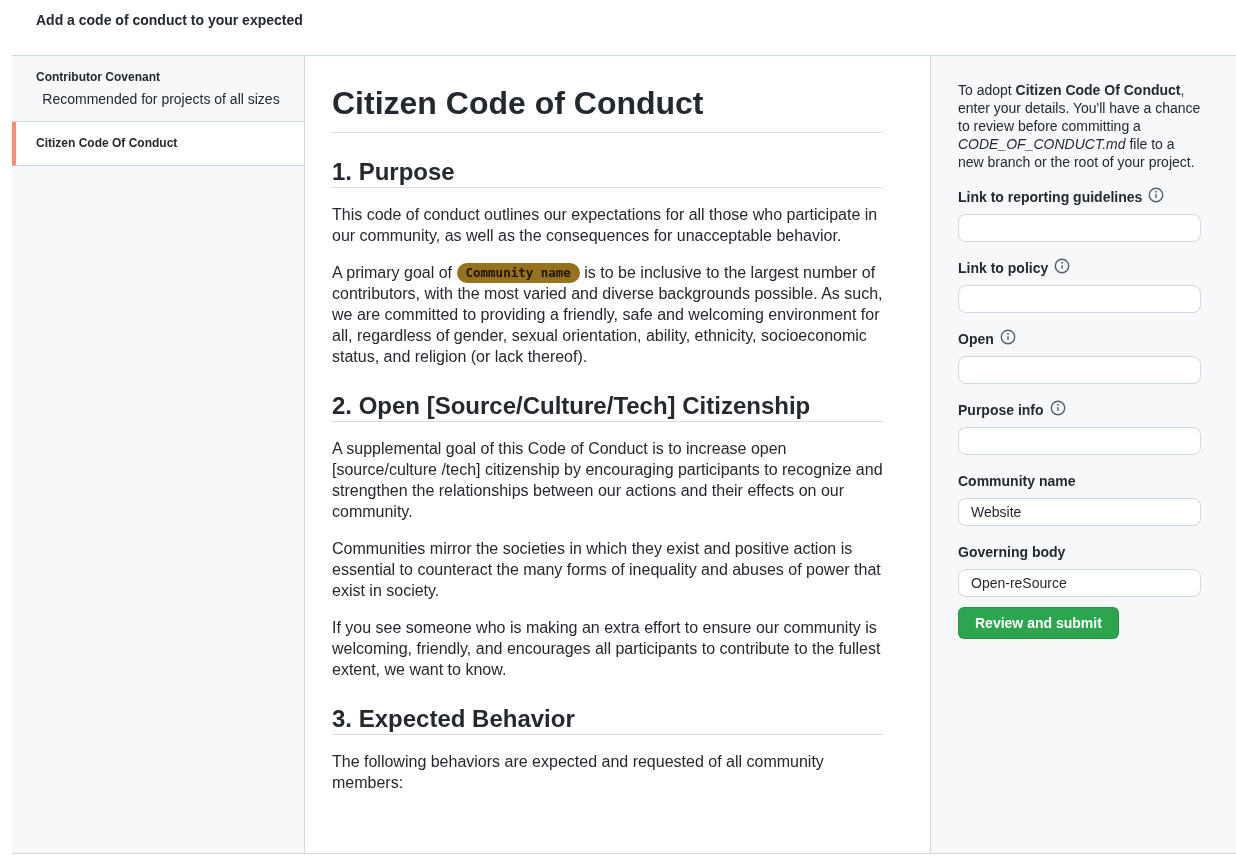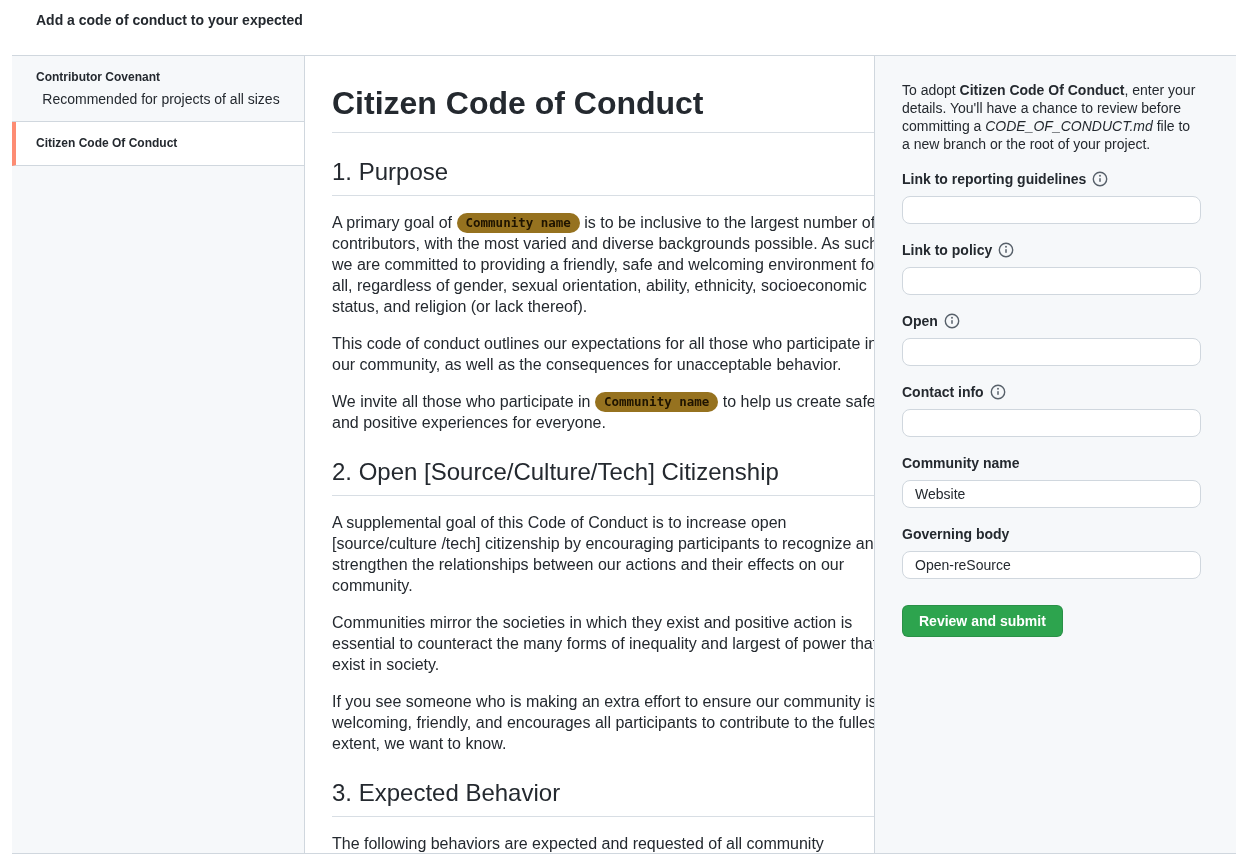--- a/index.html
+++ b/index.html
@@ -18,41 +18,41 @@
   
   .selector{width:293px;flex-shrink:0;background:var(--panel-bg);border-right:1px solid var(--border);}
   .selector-item{padding:11px 18px 11px 24px;border-bottom:1px solid var(--border);font-size:14px;line-height:21px;cursor:pointer;}
   .selector-item.selected{background:#fff;border-left:4px solid var(--coral);padding-left:20px;}
   .selector-item h3{margin:0;font-size:12px;font-weight:700;line-height:21px;}
   .selector-item .desc{margin-top:1px;line-height:21px;text-align:center;}
   
   .preview{flex:1 1 auto;background:#fff;padding:28px 0 0 27px;overflow:hidden;}
   .markdown{width:551px;font-size:16px;line-height:21px;color:var(--text);}
   .markdown h1{font-size:32px;line-height:38px;font-weight:600;margin:0 0 16px;padding-bottom:10px;border-bottom:1px solid var(--hairline);}
-  .markdown h2{font-size:24px;line-height:30px;font-weight:400;margin:24px 0 16px;padding-bottom:8px;border-bottom:1px solid var(--hairline);}
+  .markdown h2{font-size:24px;line-height:30px;font-weight:700;margin:24px 0 16px;border-bottom:1px solid var(--hairline);}
   .markdown p{margin:0 0 16px;}
   .pill{
     font-family:"DejaVu Sans Mono","Liberation Mono",monospace;
     font-size:12.5px;font-weight:700;letter-spacing:0;
     background:var(--pill-bg);color:var(--pill-text);
     padding:2px 9px 3px;border-radius:12px;white-space:nowrap;vertical-align:1px;
   }
   
-  .panel{width:362px;flex-shrink:0;background:var(--panel-bg);border-left:1px solid var(--border);padding:25px 35px 0 27px;font-size:14px;}
+  .panel{width:306px;flex-shrink:0;background:var(--panel-bg);border-left:1px solid var(--border);padding:25px 35px 0 27px;font-size:14px;}
   .panel-intro{margin:0 0 12px;line-height:18px;color:var(--text);}
   .panel-intro .b{font-weight:700;}
   .panel-intro .i{font-style:italic;}
-  .field-label{display:flex;align-items:center;gap:6px;font-weight:700;font-size:14px;line-height:20px;margin:16px 0 7px;}
+  .field-label{display:flex;gap:6px;font-weight:700;font-size:14px;line-height:20px;margin:16px 0 7px;}
   .info-badge{display:inline-flex;cursor:pointer;line-height:0;}
   .text-input{
     display:block;width:100%;height:28px;border:1px solid var(--border);border-radius:8px;
     background:#fff;padding:0 12px;font-size:14px;color:var(--text);font-family:inherit;outline:none;
   }
   .submit-btn{
-    margin-top:26px;height:32px;padding:0 16px;background:var(--green);color:#fff;
+    margin-top:10px;height:32px;padding:0 16px;background:var(--green);color:#fff;
     font-weight:700;font-size:14px;font-family:inherit;border:1px solid rgba(27,31,36,0.15);
     border-radius:6px;cursor:pointer;
   }
 </style>
 </head>
 <body>
 
 <header class="app-header">
   <h1>Add a code of conduct to your expected</h1>
 </header>
@@ -67,26 +67,25 @@
       <div class="selector-item selected">
         <h3>Citizen Code Of Conduct</h3>
       </div>
     </nav>
 
   <main class="preview">
     <article class="markdown">
       <h1>Citizen Code of Conduct</h1>
       <div>
           <h2>1. Purpose</h2>
+          <p>This code of conduct outlines our expectations for all those who participate in our community, as well as the consequences for unacceptable behavior.</p>
           <p>A primary goal of <span class="pill">Community name</span> is to be inclusive to the largest number of contributors, with the most varied and diverse backgrounds possible. As such, we are committed to providing a friendly, safe and welcoming environment for all, regardless of gender, sexual orientation, ability, ethnicity, socioeconomic status, and religion (or lack thereof).</p>
-          <p>This code of conduct outlines our expectations for all those who participate in our community, as well as the consequences for unacceptable behavior.</p>
-          <p>We invite all those who participate in <span class="pill">Community name</span> to help us create safe and positive experiences for everyone.</p>
           <h2>2. Open [Source/Culture/Tech] Citizenship</h2>
           <p>A supplemental goal of this Code of Conduct is to increase open [source/culture /tech] citizenship by encouraging participants to recognize and strengthen the relationships between our actions and their effects on our community.</p>
-          <p>Communities mirror the societies in which they exist and positive action is essential to counteract the many forms of inequality and largest of power that exist in society.</p>
+          <p>Communities mirror the societies in which they exist and positive action is essential to counteract the many forms of inequality and abuses of power that exist in society.</p>
           <p>If you see someone who is making an extra effort to ensure our community is welcoming, friendly, and encourages all participants to contribute to the fullest extent, we want to know.</p>
           <h2>3. Expected Behavior</h2>
           <p>The following behaviors are expected and requested of all community members:</p>
         </div>
     </article>
   </main>
 
   <aside class="panel">
     <p class="panel-intro">To adopt <span class="b">Citizen Code Of Conduct</span>, enter your details. You'll have a chance to review before committing a <span class="i">CODE_OF_CONDUCT.md</span> file to a new branch or the root of your project.</p>
     <form><div class="field-label">
@@ -110,21 +109,21 @@
 </div><input type="text" class="text-input" style=""><div class="field-label">
           <span>Open</span>
   <span class="info-badge">
     <svg width="16" height="16" viewBox="0 0 16 16" aria-hidden="true">
       <circle cx="8" cy="8" r="6.7" fill="none" stroke="#57606a" stroke-width="1.4"></circle>
       <rect x="7.25" y="6.9" width="1.5" height="4.1" rx="0.75" fill="#57606a"></rect>
       <circle cx="8" cy="4.8" r="0.95" fill="#57606a"></circle>
     </svg>
   </span>
 </div><input type="text" class="text-input" style=""><div class="field-label">
-          <span>Contact info</span>
+          <span>Purpose info</span>
   <span class="info-badge">
     <svg width="16" height="16" viewBox="0 0 16 16" aria-hidden="true">
       <circle cx="8" cy="8" r="6.7" fill="none" stroke="#57606a" stroke-width="1.4"></circle>
       <rect x="7.25" y="6.9" width="1.5" height="4.1" rx="0.75" fill="#57606a"></rect>
       <circle cx="8" cy="4.8" r="0.95" fill="#57606a"></circle>
     </svg>
   </span>
 </div><input type="text" class="text-input" style=""><div class="field-label">
           <span>Community name</span>
         </div><input type="text" class="text-input" value="Website" style=""><div class="field-label">

